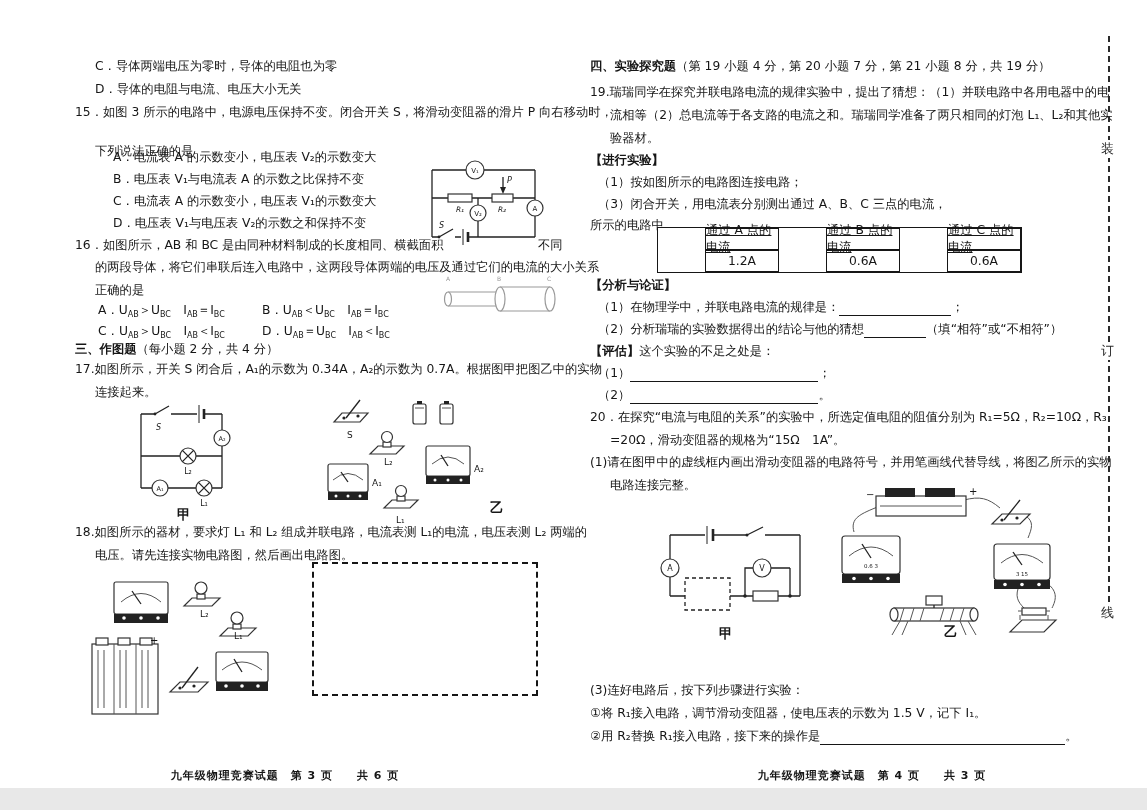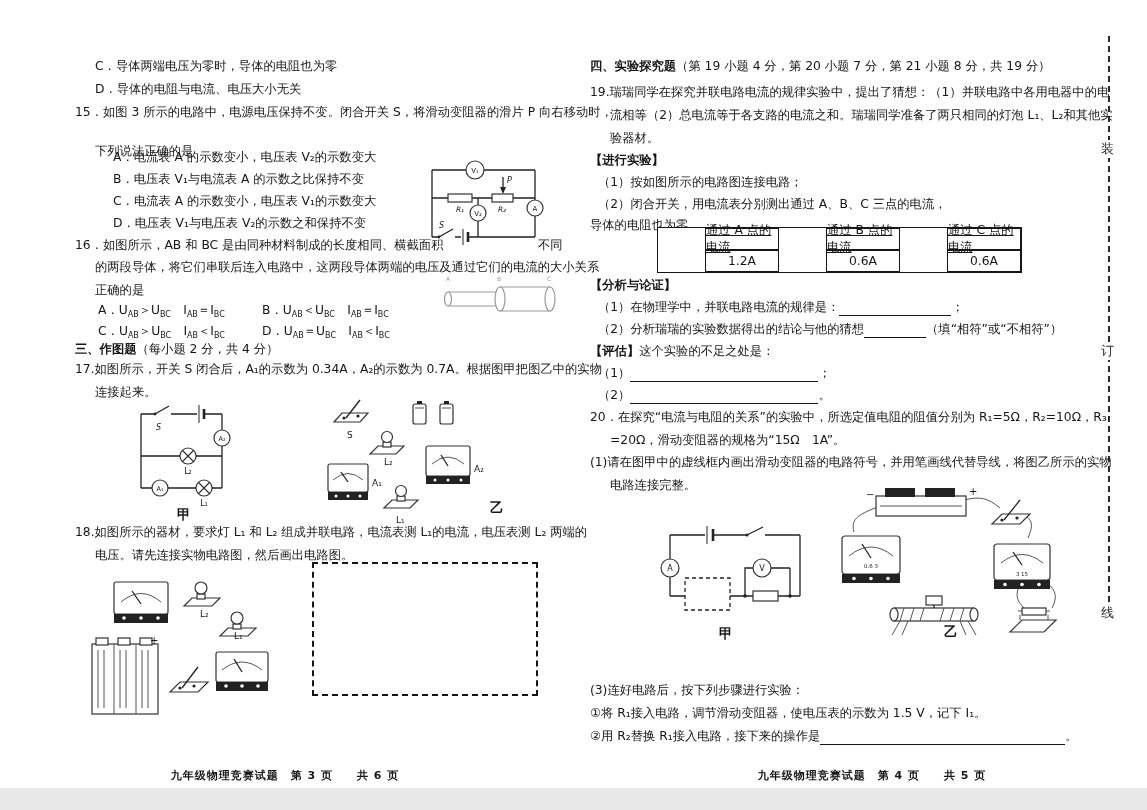--- a/index.html
+++ b/index.html
@@ -233,22 +233,22 @@
 
   <div class="footer" style="left:75px">九年级物理竞赛试题　第 3 页　　共 6 页</div>
 
   <div class="ln" style="left:590px;top:58px"><b class="b">四、实验探究题</b><span>（第 19 小题 4 分，第 20 小题 7 分，第 21 小题 8 分，共 19 分）</span></div>
 
   <div class="ln" style="left:590px;top:84px">19.瑞瑞同学在探究并联电路电流的规律实验中，提出了猜想：（1）并联电路中各用电器中的电</div>
   <div class="ln" style="left:610px;top:107px">流相等（2）总电流等于各支路的电流之和。瑞瑞同学准备了两只相同的灯泡 L₁、L₂和其他实</div>
   <div class="ln" style="left:610px;top:130px">验器材。</div>
   <div class="ln b" style="left:590px;top:152px">【进行实验】</div>
   <div class="ln" style="left:598px;top:174px">（1）按如图所示的电路图连接电路；</div>
-  <div class="ln" style="left:598px;top:196px">（2）闭合开关，用电流表分别测出通过 A、B、C 三点的电流，</div>
-  <div class="ln" style="left:590px;top:217px">导体的电阻也为零。</div>
+  <div class="ln" style="left:598px;top:196px">（3）闭合开关，用电流表分别测出通过 A、B、C 三点的电流，</div>
+  <div class="ln" style="left:590px;top:217px">所示的电路中。</div>
 
   <div class="tbl">
     <div class="cell hd">通过 A 点的电流</div>
     <div class="cell hd">通过 B 点的电流</div>
     <div class="cell hd">通过 C 点的电流</div>
     <div class="cell">1.2A</div>
     <div class="cell">0.6A</div>
     <div class="cell">0.6A</div>
   </div>
 
@@ -341,20 +341,20 @@
     <text x="139" y="11" font-size="10" class="lbl">+</text>
     <text x="41" y="84" text-anchor="middle" font-size="5.5" class="lbl">0.6  3</text>
     <text x="192" y="92" text-anchor="middle" font-size="5.5" class="lbl">3  15</text>
     <text x="114" y="152" class="lbl cap">乙</text>
   </svg>
 
   <div class="ln" style="left:590px;top:682px">(3)连好电路后，按下列步骤进行实验：</div>
   <div class="ln" style="left:590px;top:705px">①将 R₁接入电路，调节滑动变阻器，使电压表的示数为 1.5 V，记下 I₁。</div>
   <div class="ln" style="left:590px;top:728px"><span>②用 R₂替换 R₁接入电路，接下来的操作是</span><span class="blank w245"></span><span>。</span></div>
 
-  <div class="footer" style="left:662px">九年级物理竞赛试题　第 4 页　　共 5 页</div>
+  <div class="footer" style="left:662px">九年级物理竞赛试题　第 4 页　　共 3 页</div>
 
   <div class="bindline"></div>
   <div class="bindchar" style="top:140px">装</div>
   <div class="bindchar" style="top:342px">订</div>
   <div class="bindchar" style="top:604px">线</div>
 
 </div>
 
 </body></html>

